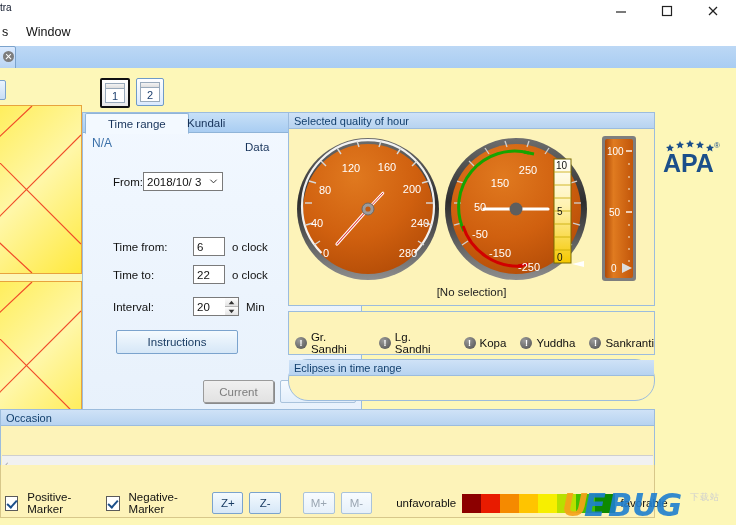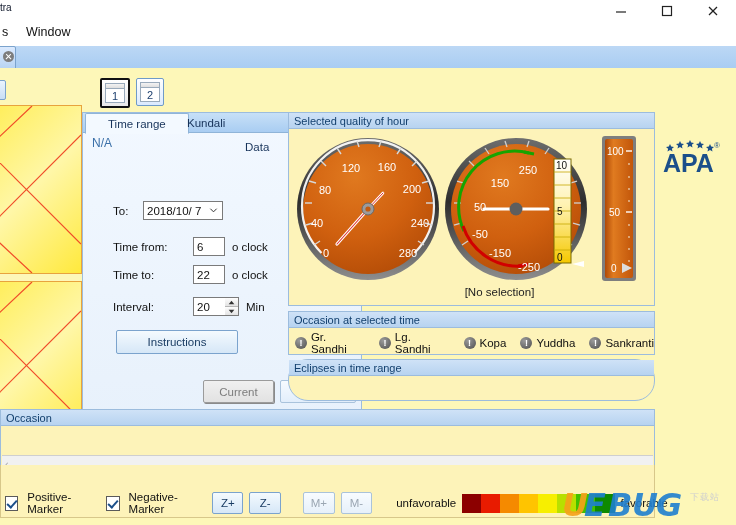--- a/index.html
+++ b/index.html
@@ -100,21 +100,21 @@
   .gpanel{position:absolute;border:1px solid #9cbcdd;background:#fdf3b9;}
   .gpanel .gphead{height:15px;background:linear-gradient(#cfe2f7,#b7d3f0);
      border-bottom:1px solid #9cbcdd;display:flex;align-items:center;padding-left:5px;
      font-size:11px;color:#13406e;}
   .quality{left:370px;top:112px;width:365px;height:192px;}
   .occasion{left:370px;top:311px;width:365px;height:44px;}
   .eclipse{left:370px;top:360px;width:365px;height:40px;border-radius:20px;}
   .timeline{left:82px;top:409px;width:653px;height:62px;}
 
   .gaugewrap{position:absolute;left:0;top:16px;width:100%;height:175px;}
-  .nosel{position:absolute;left:0;top:173px;width:100%;text-align:center;font-size:11.5px;color:#222;margin-left:28px;}
+  .nosel{position:absolute;left:0;top:173px;width:100%;text-align:center;font-size:11.5px;color:#222;}
 
   .occrow{position:absolute;left:6px;top:19px;display:flex;align-items:center;gap:14px;}
   .occitem{display:flex;align-items:center;gap:4px;font-size:11.5px;color:#111;}
   .occdot{width:12px;height:12px;border-radius:50%;background:radial-gradient(circle at 35% 30%,#9a9a9a,#4e4e4e);
      color:#fff;font-size:9px;display:flex;align-items:center;justify-content:center;font-weight:bold;line-height:1;}
 
   .tlcanvas{position:absolute;left:1px;top:16px;right:1px;height:29px;background:#fdf3b9;}
   .tlscroll{position:absolute;left:1px;top:45px;right:1px;height:15px;background:#f1f1f1;border-top:1px solid #cfcfcf;}
   .tlscroll .arrow{position:absolute;left:3px;top:2px;font-size:11px;color:#9a9a9a;}
 
@@ -239,30 +239,30 @@
         <div class="tab" style="left:82px;">
           <span>Kundali</span>
         </div>
         <div class="tab" style="left:140px;margin-top:24px;">
           <span>Data</span>
         </div>
       </div>
 
       <div class="na">N/A</div>
 
-
-      <div class="frow" style="left:30px;top:87px;">
-        <span class="flabel" style="width:30px;">To:</span>
+      <div class="frow" style="left:30px;top:58px;">
+        <span class="flabel" style="width:30px;">From:</span>
         <span class="combo" style="width:80px;">
-          <span>2018/10/  7</span>
+          <span>2018/10/  3</span>
           <svg class="chev" viewBox="0 0 10 10">
               <polyline points="1.5,3 5,6.5 8.5,3" fill="none" stroke="#333" stroke-width="1.1"></polyline>
             </svg>
         </span>
       </div>
+
 
       <div class="frow" style="left:30px;top:123px;">
         <span class="flabel" style="width:80px;">Time from:</span>
         <span class="txtbox" style="width:32px;">6</span>
         <span class="unit">o clock</span>
       </div>
 
       <div class="frow" style="left:30px;top:151px;">
         <span class="flabel" style="width:80px;">Time to:</span>
         <span class="txtbox" style="width:32px;">22</span>
@@ -448,21 +448,20 @@
             <circle cx="28" cy="114" r="0.9"></circle>
               <circle cx="28" cy="126" r="0.9"></circle>
           </g>
           <polygon points="31,133 21,128 21,138" fill="#ddd"></polygon>
         </svg>
       </div>
       <div class="nosel">[No selection]</div>
     </div>
 
     <div class="gpanel occasion" style="position:absolute;left:288px;top:243px;width:365px;height:42px;">
-      <div class="gphead">Occasion at selected time</div>
       <div class="occrow">
         <span class="occitem">
           <span class="occdot">!</span>
           <span>Gr. Sandhi</span>
         </span>
         <span class="occitem">
           <span class="occdot">!</span>
           <span>Lg. Sandhi</span>
         </span>
         <span class="occitem">

